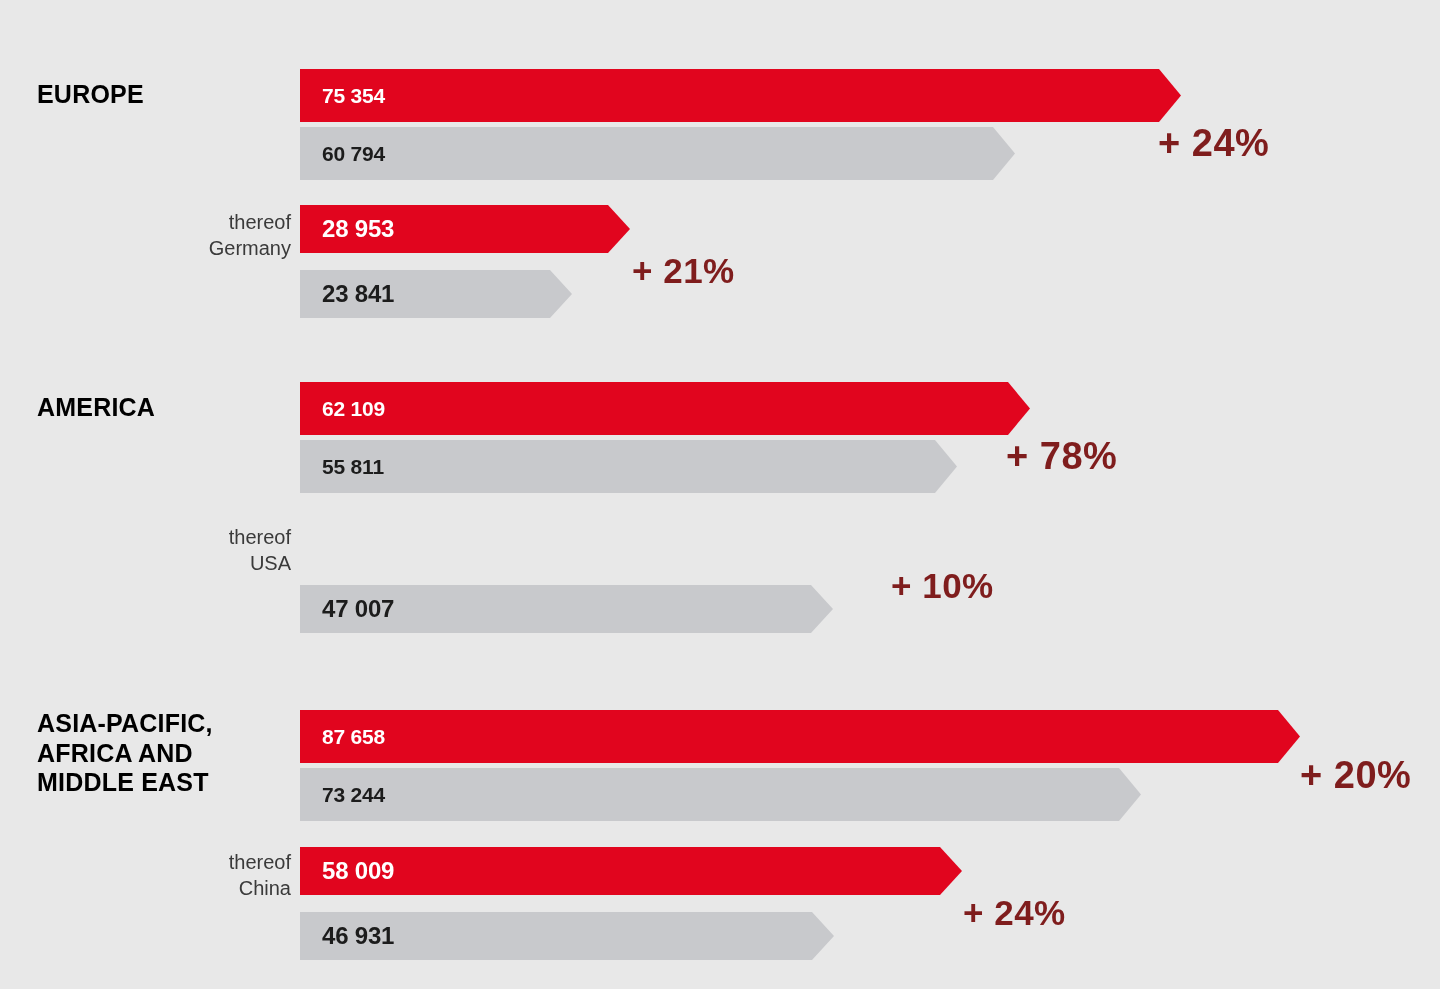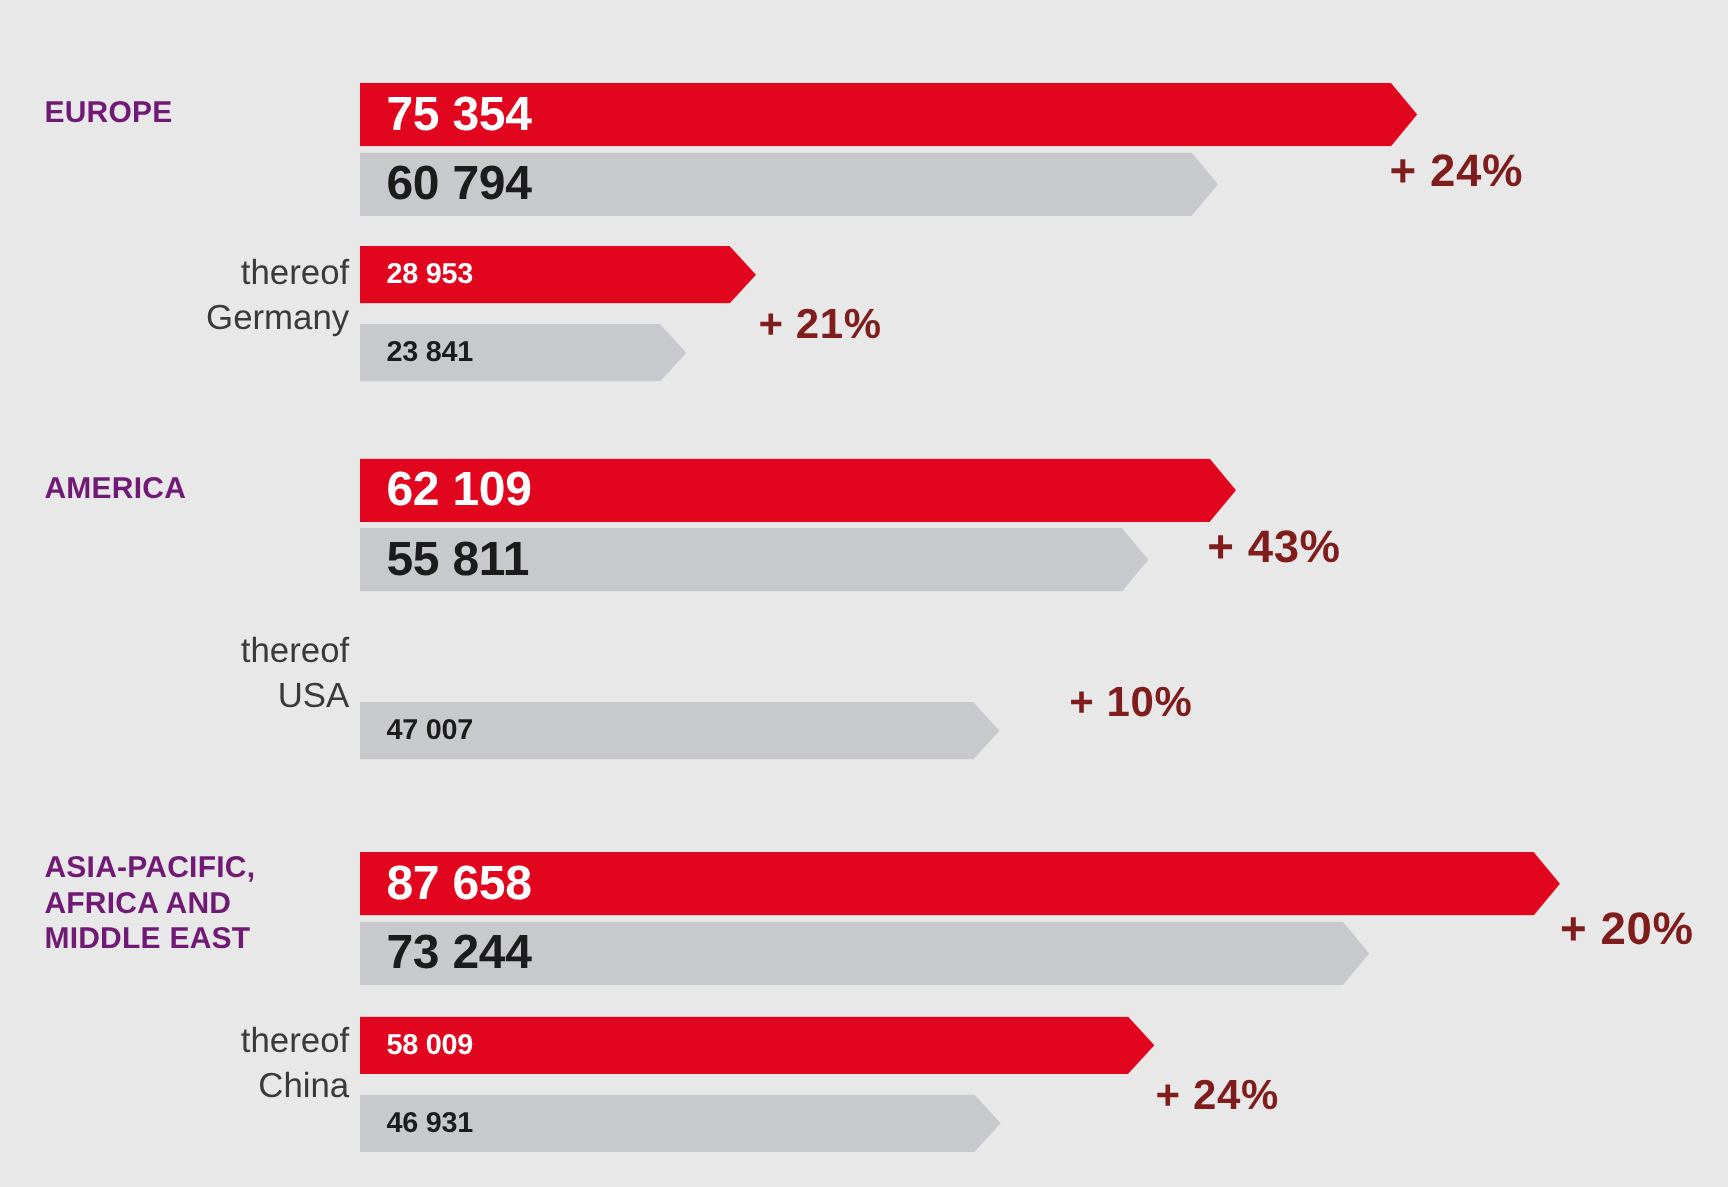--- a/index.html
+++ b/index.html
@@ -31,32 +31,32 @@
 
   
   .region-label {
     position: absolute;
     left: 37px;
     width: 255px;
     font-weight: bold;
     font-size: 25px;
     letter-spacing: 0.2px;
     line-height: 1.18;
-    color: #701a75;
+    color: #000000;
     text-align: left;
     white-space: pre-line;
   }
 
   
   .sub-label {
     position: absolute;
     left: 20px;
     width: 271px;
     text-align: right;
-    font-size: 29px;
+    font-size: 20px;
     font-weight: 400;
     line-height: 1.28;
     color: #3a3a3a;
     white-space: pre-line;
   }
 
   
   .bar-row {
     position: absolute;
     left: 300px;
@@ -74,21 +74,21 @@
   .bar-shape.red  { background: #e1051e; }
   .bar-shape.gray { background: #c8c9cc; }
 
   .bar-value {
     position: absolute;
     left: 22px;
     top: 0;
     height: 100%;
     display: flex;
     align-items: center;
-    font-size: 40px;
+    font-size: 21px;
     font-weight: bold;
     letter-spacing: -0.2px;
     white-space: nowrap;
   }
   .bar-row.small .bar-value { font-size: 24px; }
   .bar-value.on-red  { color: #ffffff; }
   .bar-value.on-gray { color: #1c1c1c; }
 
   
   .pct-label {
@@ -145,21 +145,21 @@
     <div class="bar-row" style="top:69px;width:730px;">
       <div class="bar-shape red" style="width:730px;"></div>
       <div class="bar-value on-red">62 109</div>
     </div>
 
     <div class="bar-row" style="top:127px;width:657px;">
       <div class="bar-shape gray" style="width:657px;"></div>
       <div class="bar-value on-gray">55 811</div>
     </div>
 
-    <div class="pct-label" style="left:1006px;top:122px;">+ 43%</div>
+    <div class="pct-label" style="left:1006px;top:122px;">+ 78%</div>
 
     <div class="sub-label" style="top:212px;">thereof
 USA</div>
 
 
     <div class="bar-row small" style="top:272px;width:533px;">
       <div class="bar-shape gray" style="width:533px;"></div>
       <div class="bar-value on-gray">47 007</div>
     </div>
 

